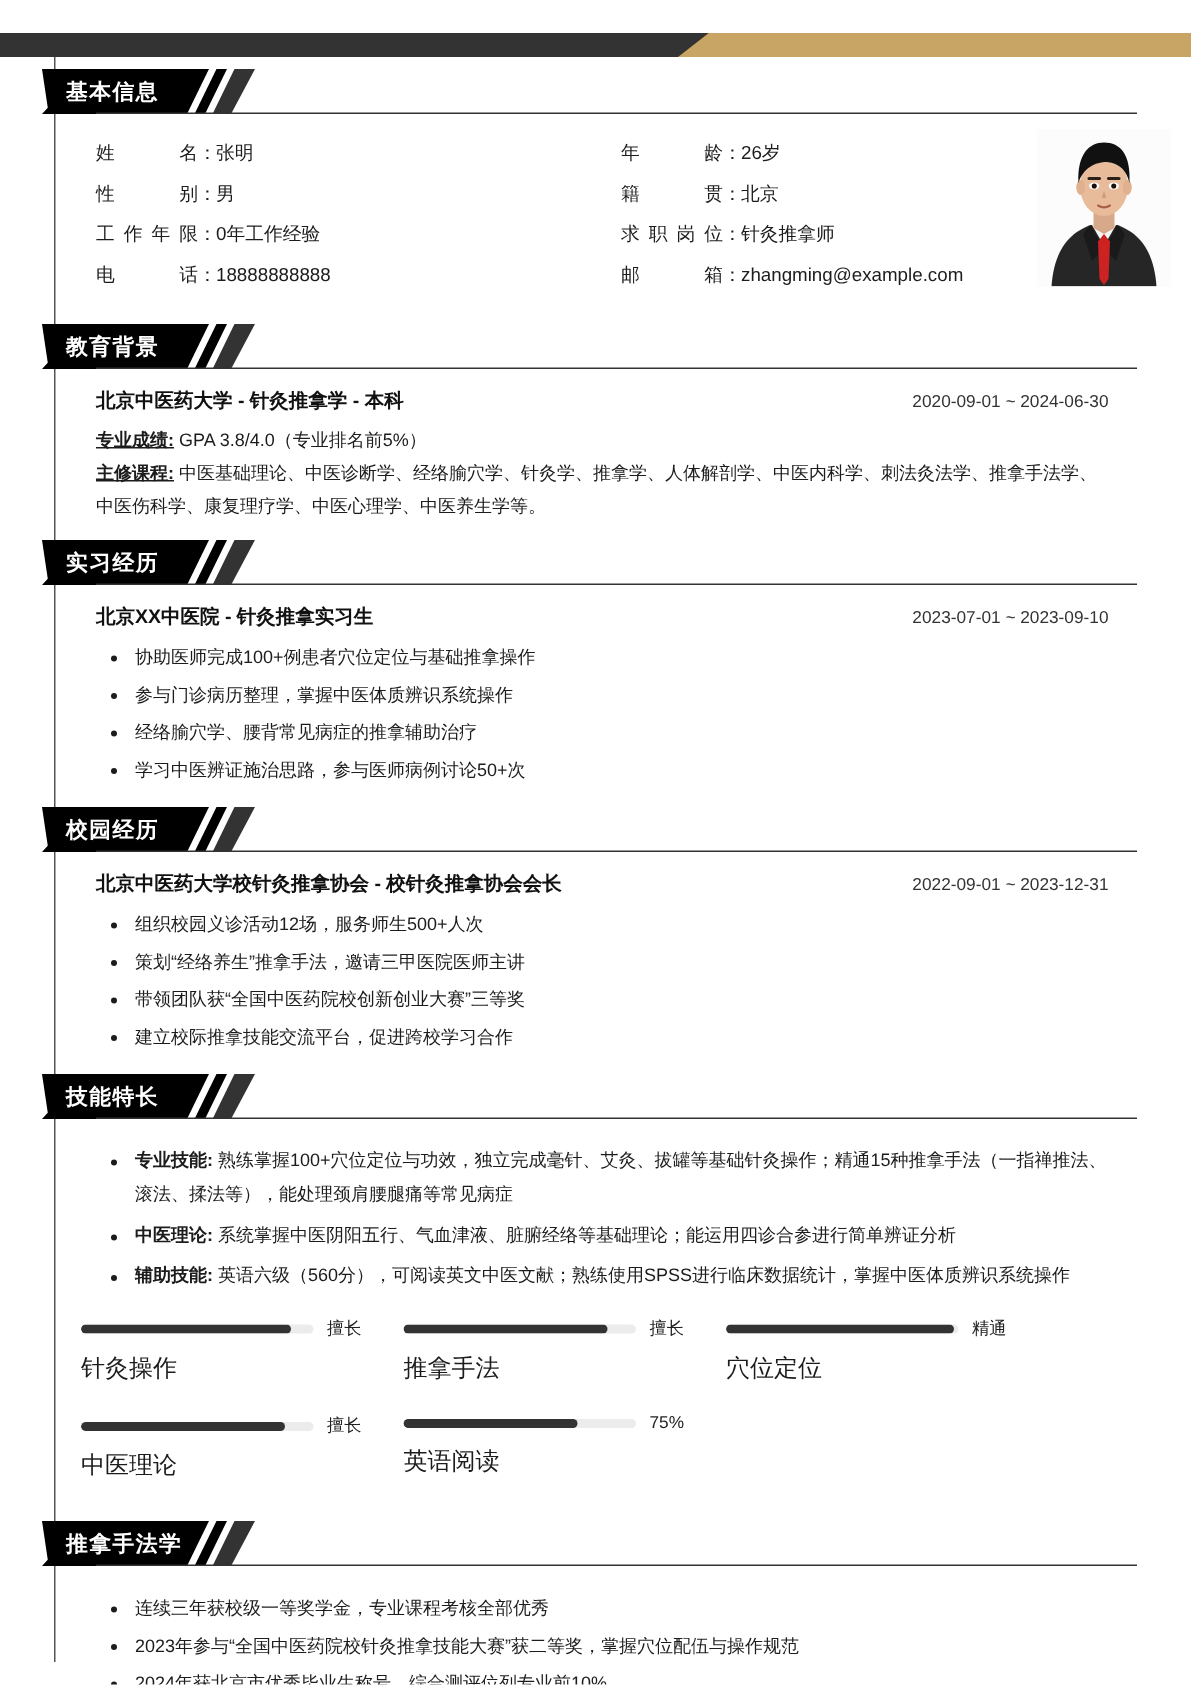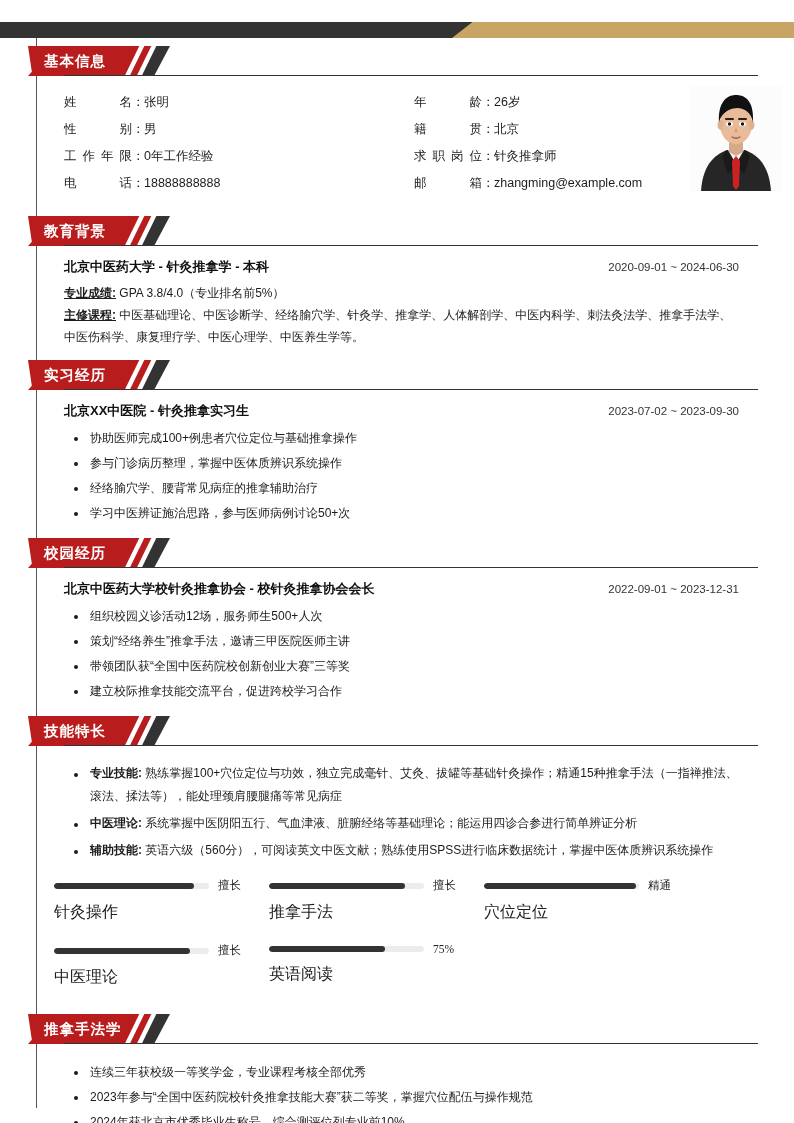--- a/index.html
+++ b/index.html
@@ -66,21 +66,21 @@
     position: relative;
     height: 30px;
     margin-left: 28px;
     margin-bottom: 0;
   }
   .sec-head .badge {
     position: absolute;
     left: 0; top: 0;
     height: 30px;
     min-width: 128px;
-    background: #b91c1c;
+    background: #000000;
     clip-path: polygon(0 0, 100% 0, 88% 100%, 0 100%, 3% 86%);
     padding: 0 30px 0 16px;
     display: flex;
     align-items: center;
   }
   .sec-head .badge-text {
     color: #ffffff;
     font-size: 14.5px;
     font-weight: bold;
     letter-spacing: 1px;
@@ -215,21 +215,20 @@
     margin-left: -10px;
   }
   .bar-item {
     width: 215px;
     margin-bottom: 20px;
   }
   .bar-row {
     display: flex;
     align-items: center;
     gap: 9px;
-    font-family: Liberation Serif, serif;
   }
   .bar-track {
     width: 155px;
     height: 6px;
     border-radius: 3px;
     background: #ececec;
     overflow: hidden;
   }
   .bar-fill {
     height: 6px;
@@ -415,21 +414,21 @@
       <div class="badge">
         <span class="badge-text">实习经历</span>
       </div>
       <div class="slash s1"></div>
       <div class="slash s2"></div>
       <div class="rule"></div>
     </div>
     <div class="sec-body">
       <div class="entry-head">
         <div class="entry-title">北京XX中医院 - 针灸推拿实习生</div>
-        <div class="entry-date">2023-07-02 ~ 2023-09-30</div>
+        <div class="entry-date">2023-07-01 ~ 2023-09-10</div>
       </div>
       <ul class="bullets">
         <li>协助医师完成100+例患者穴位定位与基础推拿操作</li>
         <li>参与门诊病历整理，掌握中医体质辨识系统操作</li>
         <li>经络腧穴学、腰背常见病症的推拿辅助治疗</li>
         <li>学习中医辨证施治思路，参与医师病例讨论50+次</li>
       </ul>
     </div>
   </div>
 

